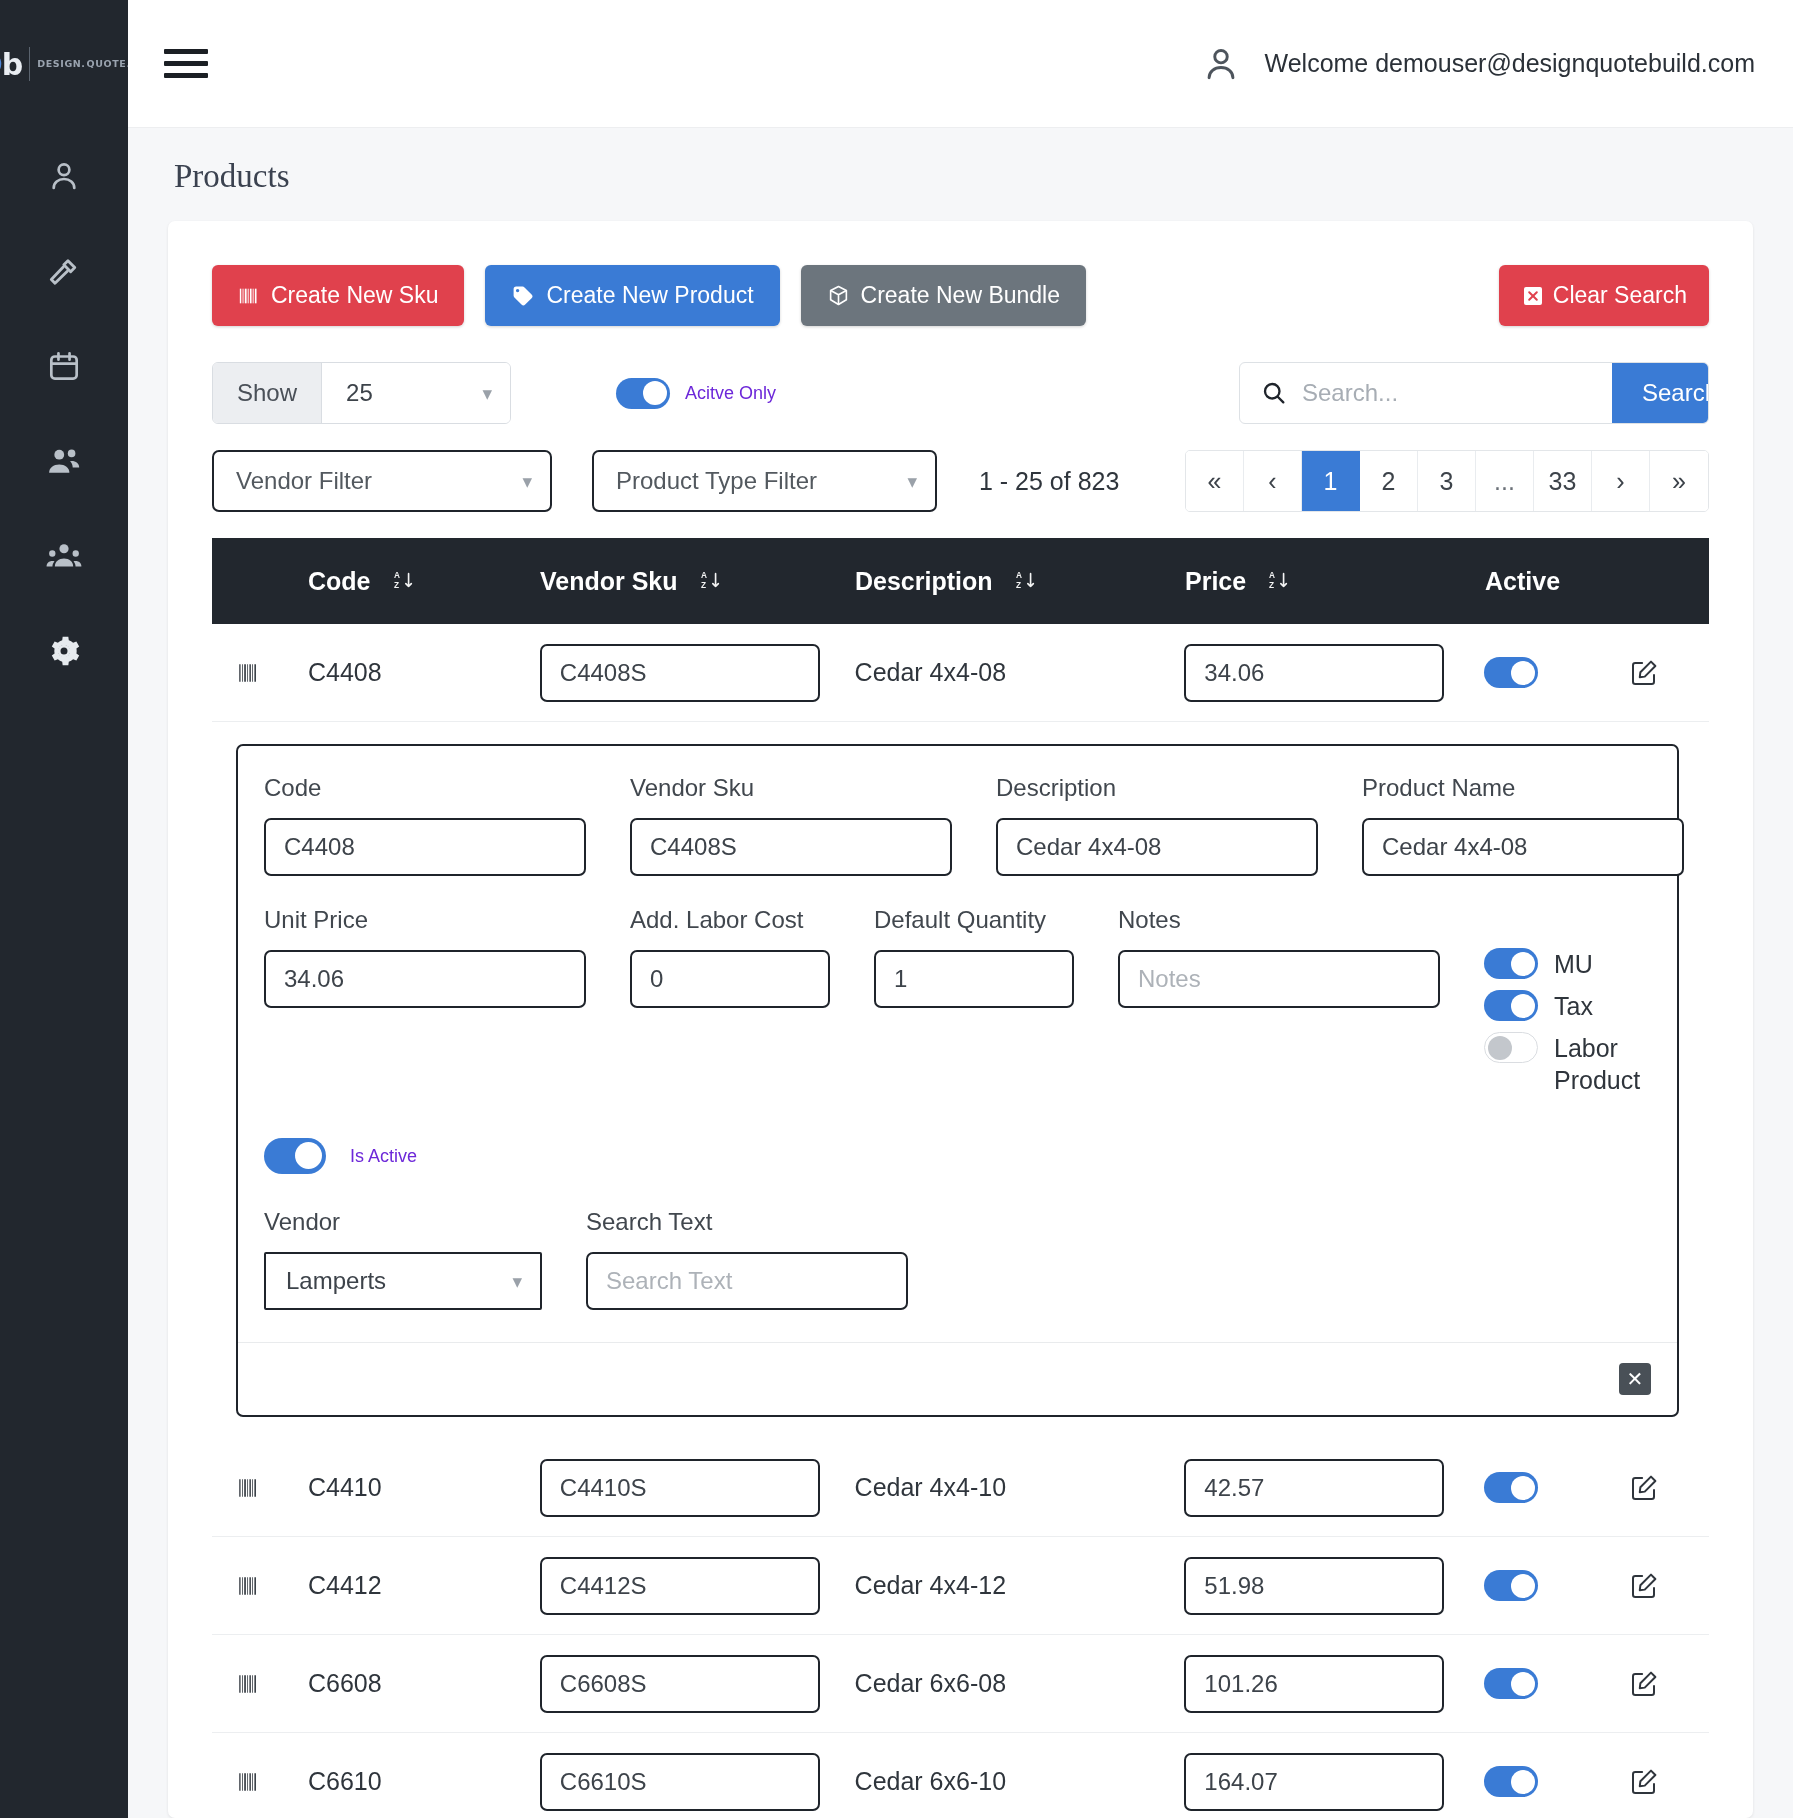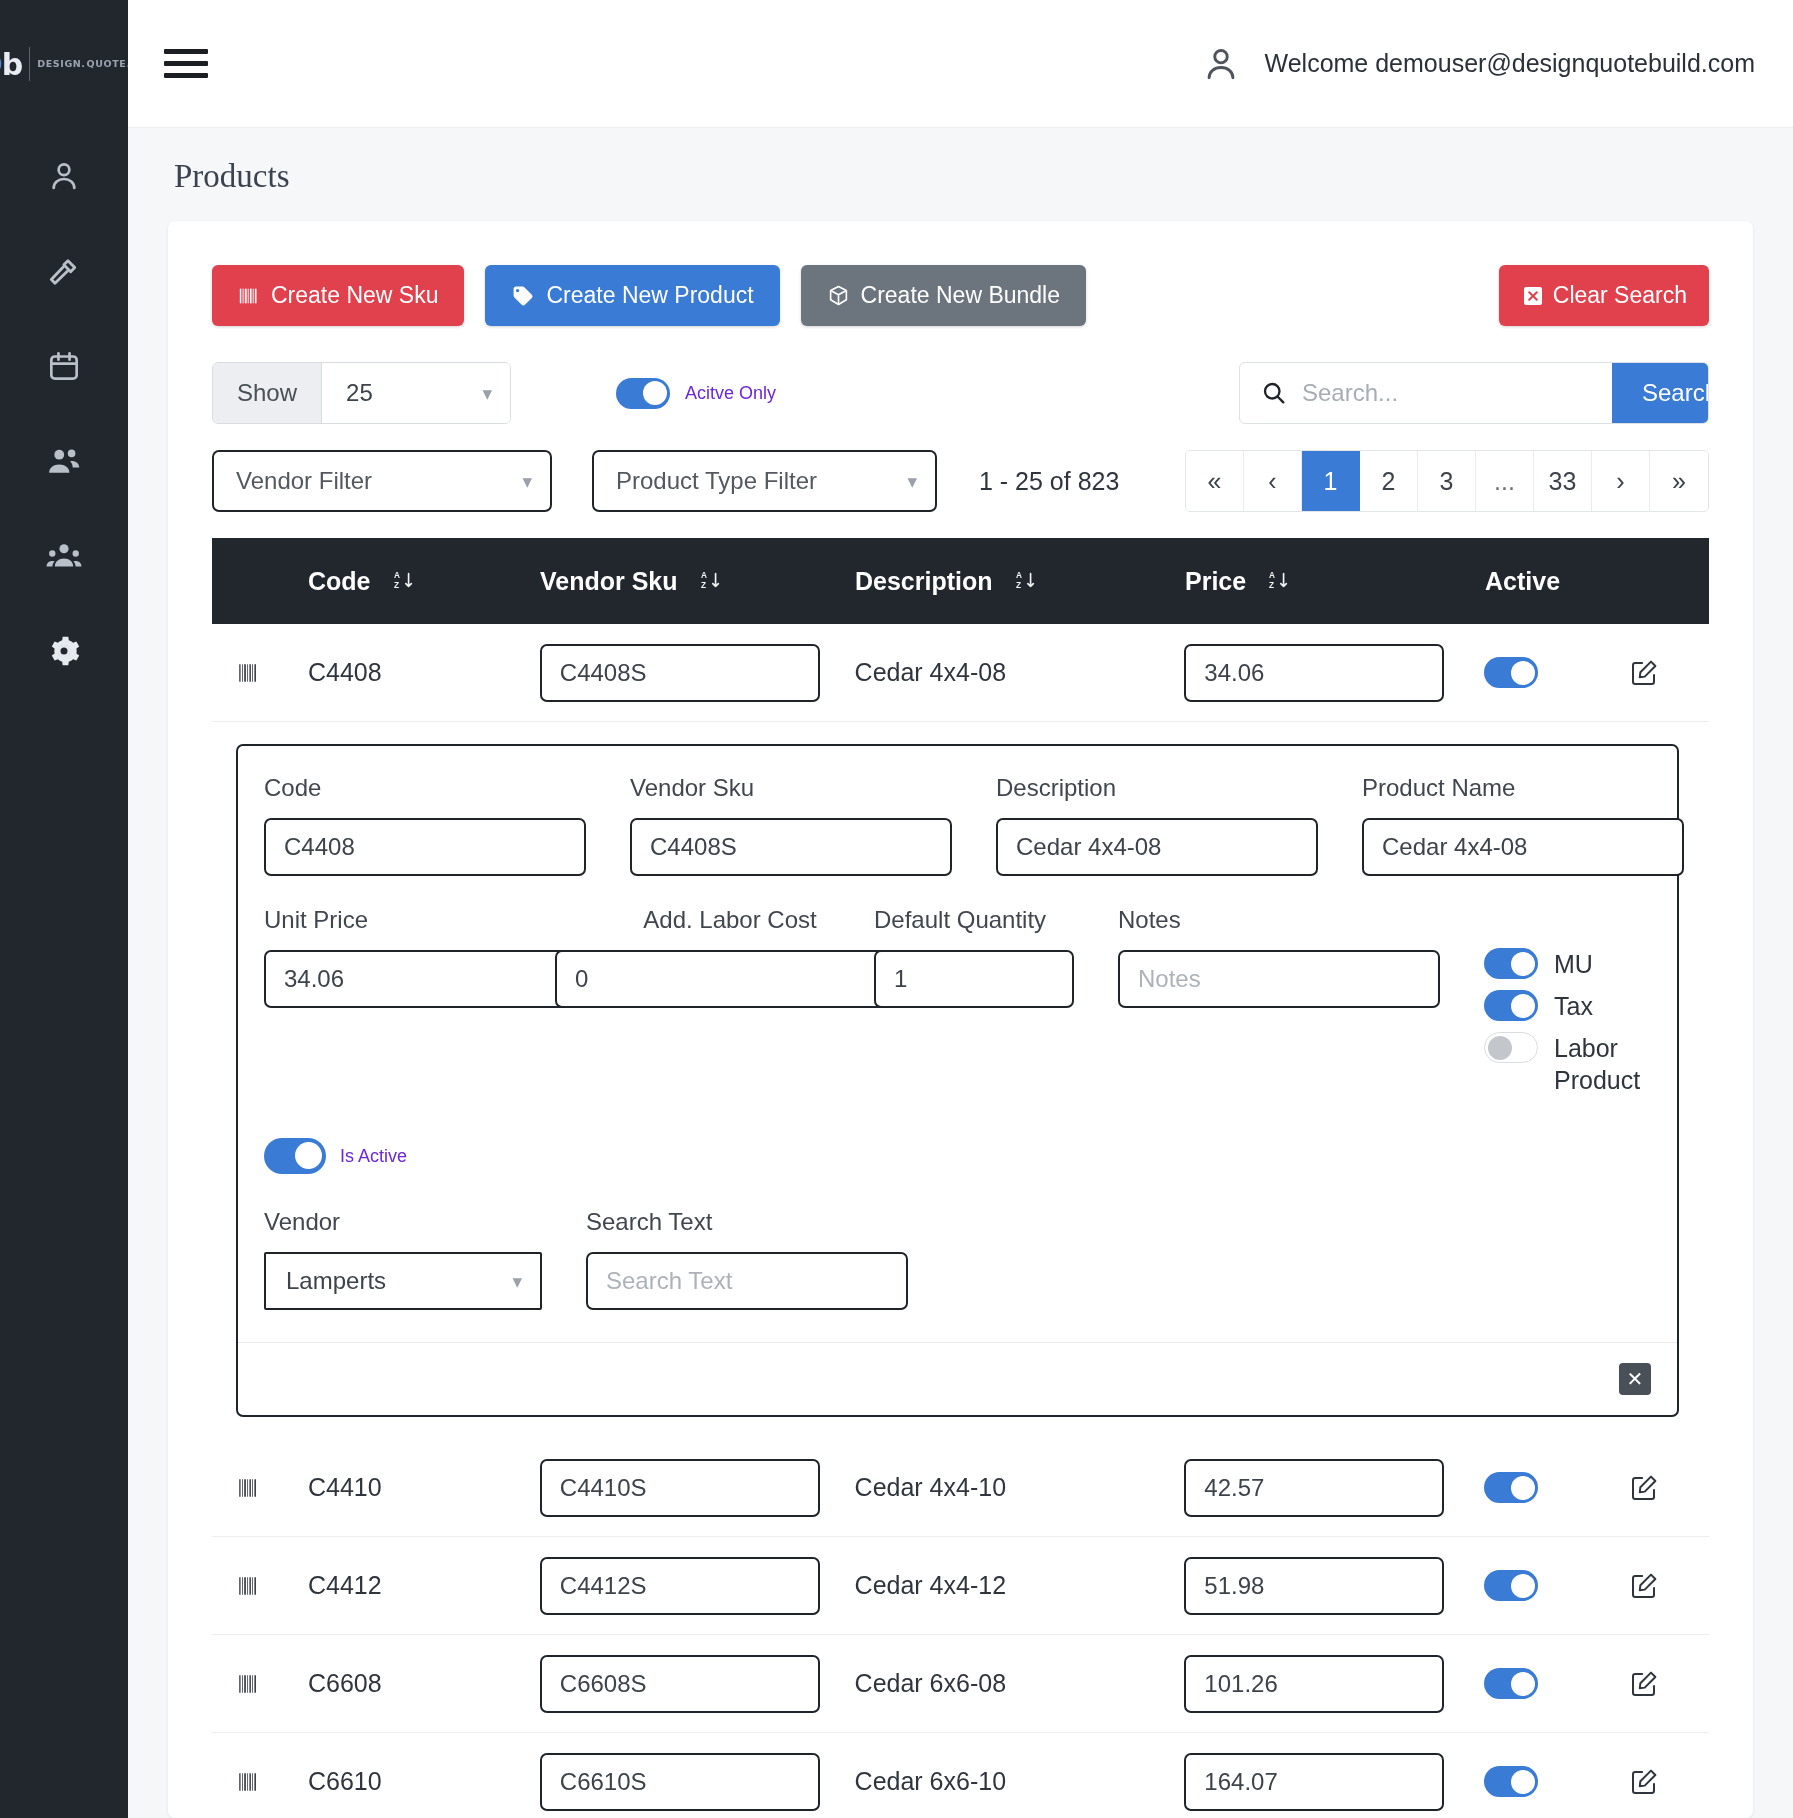--- a/index.html
+++ b/index.html
@@ -207,32 +207,32 @@
     border: 2px solid #1f242b; border-radius: 7px; background: #fff;
     font-size: 24px; color: #3d434a; padding: 14px 18px; outline: none;
     font-family: "Liberation Sans", sans-serif; height: 58px;
   }
   .d-inp::placeholder { color: #adb2b8; }
   .w-code { width: 322px; }
   .w-vsku { width: 322px; margin-left: 44px; }
   .w-desc { width: 322px; margin-left: 44px; }
   .w-pname{ width: 322px; margin-left: 44px; }
   .w-unit { width: 322px; }
-  .w-labor{ width: 200px; margin-left: 44px; align-items: center; }
+  .w-labor{ width: 200px; margin-left: 44px; }
   .w-qty  { width: 200px; margin-left: 44px; }
   .w-notes{ width: 322px; margin-left: 44px; }
 
   .mu-col {
     margin-left: 44px; display: flex; flex-direction: column; gap: 10px;
     padding-top: 42px;
   }
   .mu-line { display: flex; align-items: flex-start; gap: 16px; }
   .mu-text { font-size: 25px; color: #2f353c; line-height: 1.28; max-width: 130px; }
 
-  .isactive { display: flex; align-items: center; gap: 14px; margin-top: 42px; }
+  .isactive { display: flex; align-items: center; gap: 24px; margin-top: 42px; }
   .isactive .tgl { width: 62px; height: 36px; border-radius: 18px; }
   .isactive .tgl .knob { width: 27px; height: 27px; top: 4px; right: 4px; }
 
   .vendor-row { display: flex; margin-top: 34px; }
   .d-select {
     width: 278px; height: 58px; border: 2px solid #1f242b; border-radius: 2px;
     background: #fff; display: flex; align-items: center; justify-content: space-between;
     padding: 0 18px 0 20px; font-size: 24px; color: #3d434a; cursor: pointer;
   }
   .w-stext { width: 322px; margin-left: 44px; }

